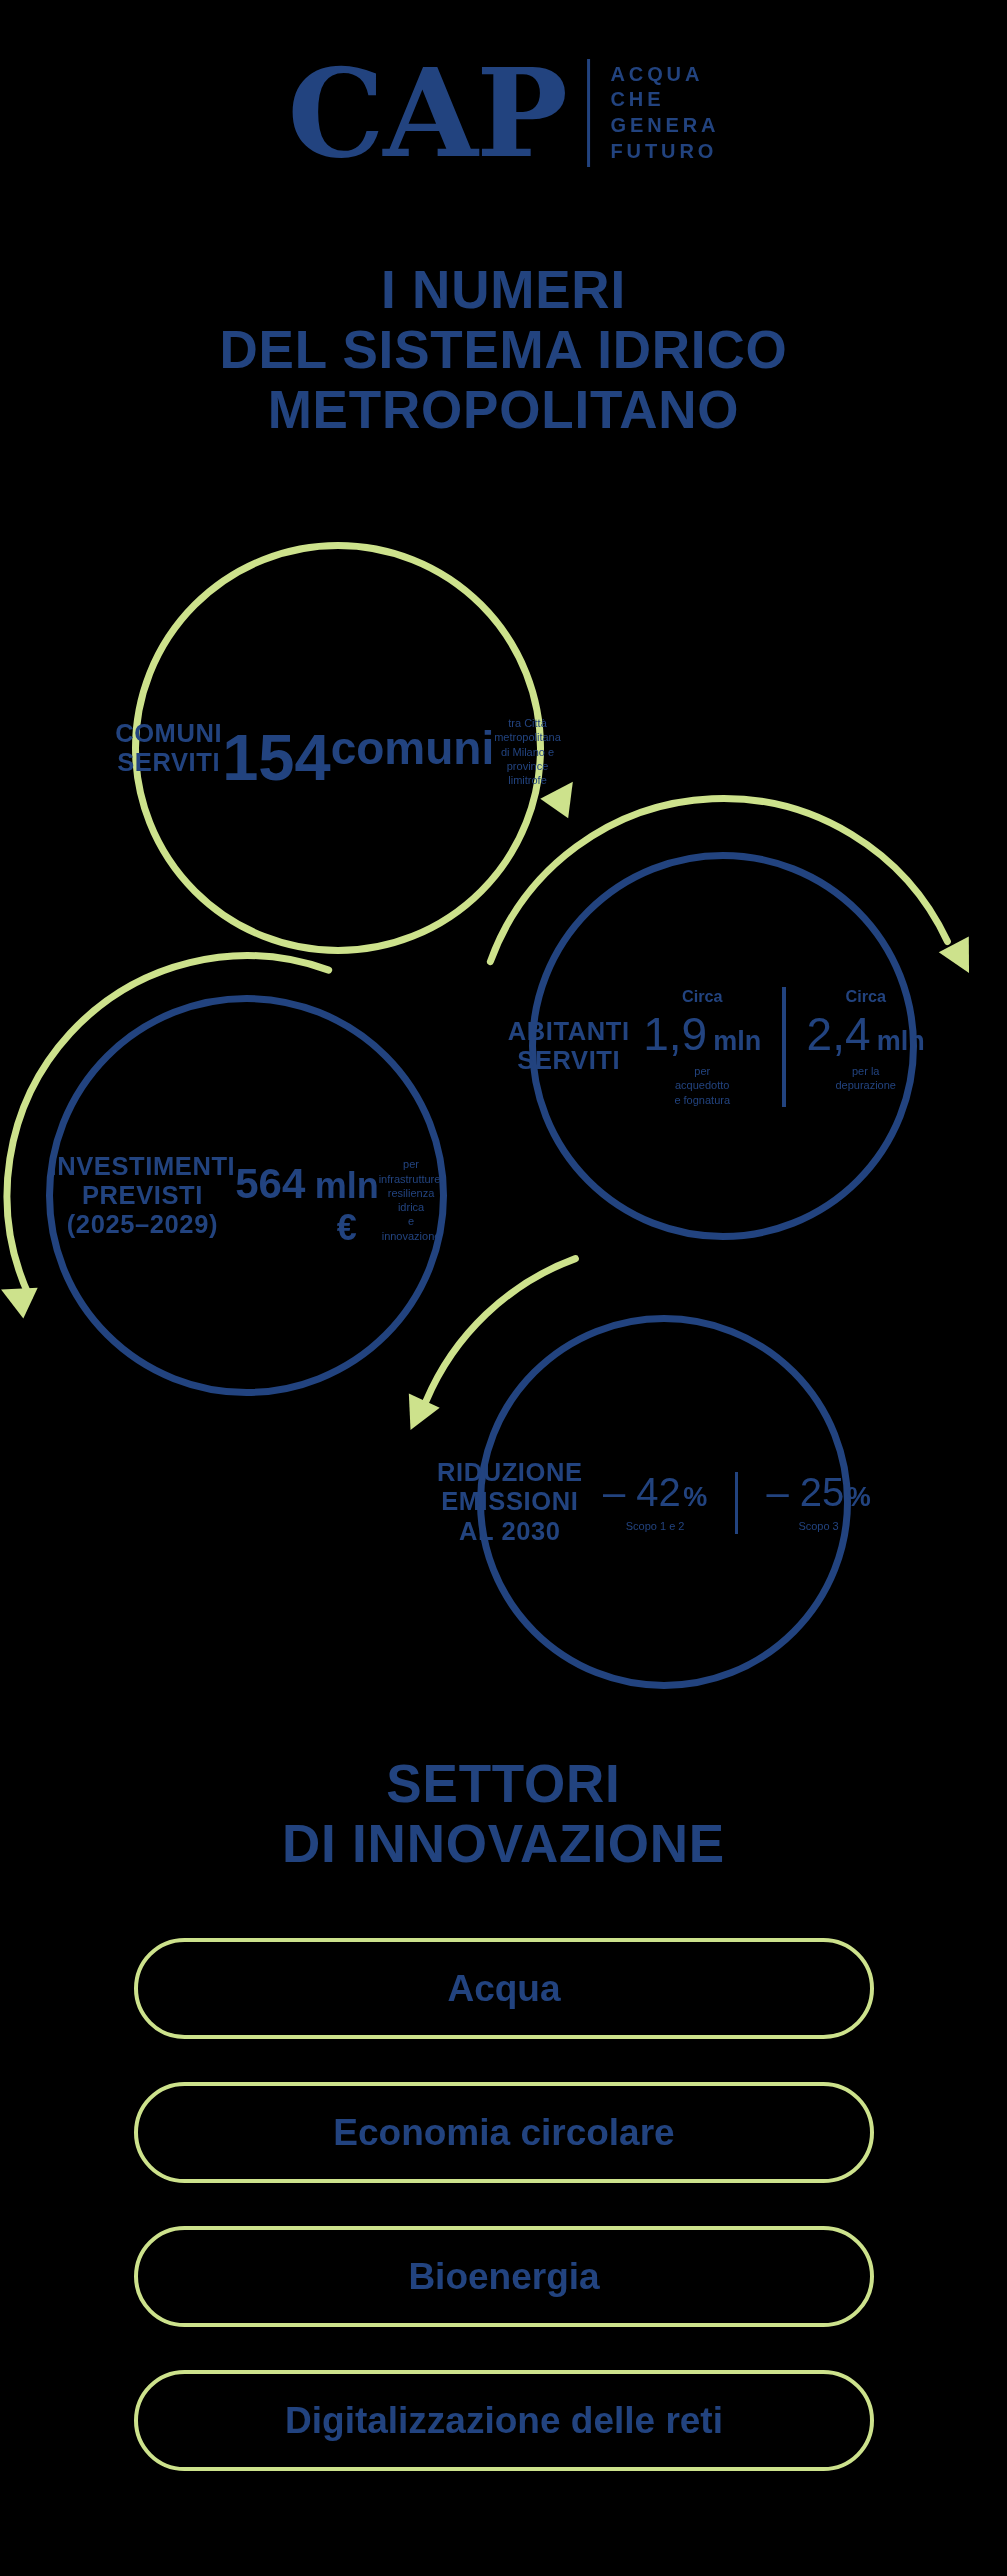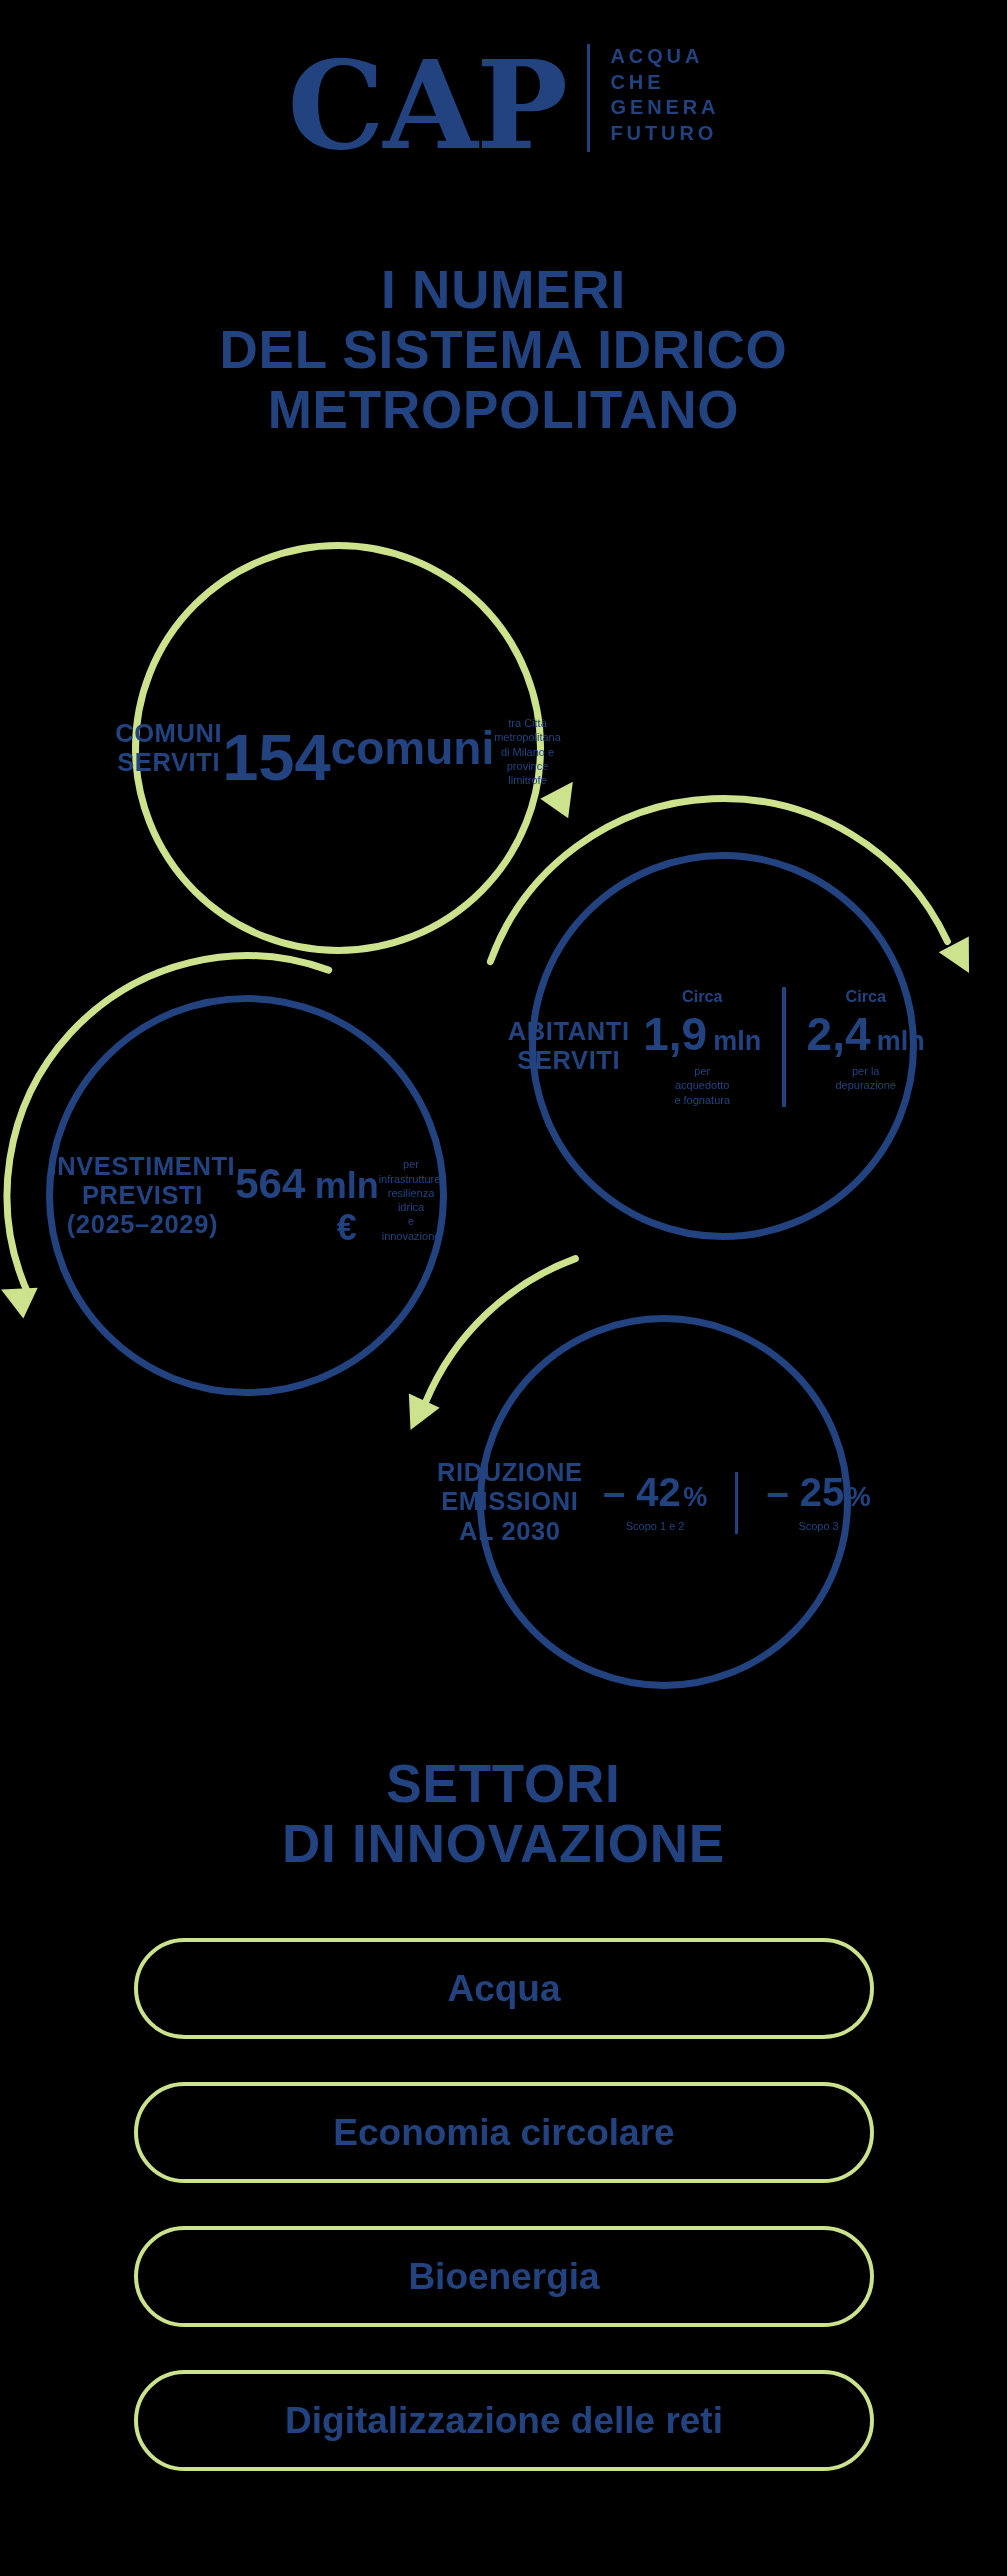--- a/index.html
+++ b/index.html
@@ -15,22 +15,22 @@
     overflow:hidden;
   }
   .ml{white-space:pre-line;}
 
   
   .arrows-layer{position:absolute;left:0;top:0;z-index:5;pointer-events:none;}
   .arc{fill:none;stroke:var(--green);stroke-width:9;stroke-linecap:round;}
   .ah{fill:var(--green);}
 
   
-  .logo{position:absolute;top:44px;left:50%;transform:translateX(-50%);
-        display:flex;align-items:flex-start;z-index:2;}
+  .logo{position:absolute;top:52px;left:50%;transform:translateX(-50%);
+        display:flex;align-items:center;z-index:2;}
   .wordmark{font-family:"DejaVu Serif","Liberation Serif",serif;font-weight:bold;
             font-size:122px;line-height:1;letter-spacing:-1.5px;}
   .logo-bar{width:3.9px;height:108px;background:var(--navy);margin:0 20px;}
   .tagline{font-size:20px;font-weight:bold;letter-spacing:3.9px;line-height:1.28;text-align:left;}
 
   
   .title{position:absolute;top:260px;left:0;width:100%;margin:0;text-align:center;
          font-size:53px;font-weight:bold;line-height:1.13;letter-spacing:0.8px;z-index:2;}
 
   
@@ -46,21 +46,21 @@
   .note{margin:7.7px 0 0;font-size:11px;font-weight:normal;line-height:1.3;}
 
   .bigval{font-size:65px;font-weight:bold;line-height:1;margin-top:18.6px;}
   .bigunit{font-size:46px;font-weight:bold;line-height:1.1;}
 
   .split{display:flex;align-items:stretch;margin-top:2px;}
   .split-col{width:145px;display:flex;flex-direction:column;align-items:center;}
   .vrule{width:3.1px;background:var(--navy);margin:0 7.7px;}
   .circa{font-size:16.2px;font-weight:bold;margin-bottom:4.6px;}
   .mid{display:flex;align-items:baseline;justify-content:center;}
-  .midnum{font-size:46px;font-weight:bold;line-height:1;}
+  .midnum{font-size:46px;font-weight:normal;line-height:1;}
   .midunit{font-size:27px;font-weight:bold;margin-left:6.2px;}
   .pct{font-size:27px;font-weight:bold;margin-left:2.3px;}
   .c4 .midnum{font-size:40px;}
   .c4 .note{margin-top:6.2px;}
 
   .c3 .mid{margin-top:20px;}
   .bigval3{font-size:42px;font-weight:bold;line-height:1;}
   .bigunit3{font-size:36px;font-weight:bold;margin-left:9.3px;}
   .c3 .note{margin-top:9.3px;}
 

